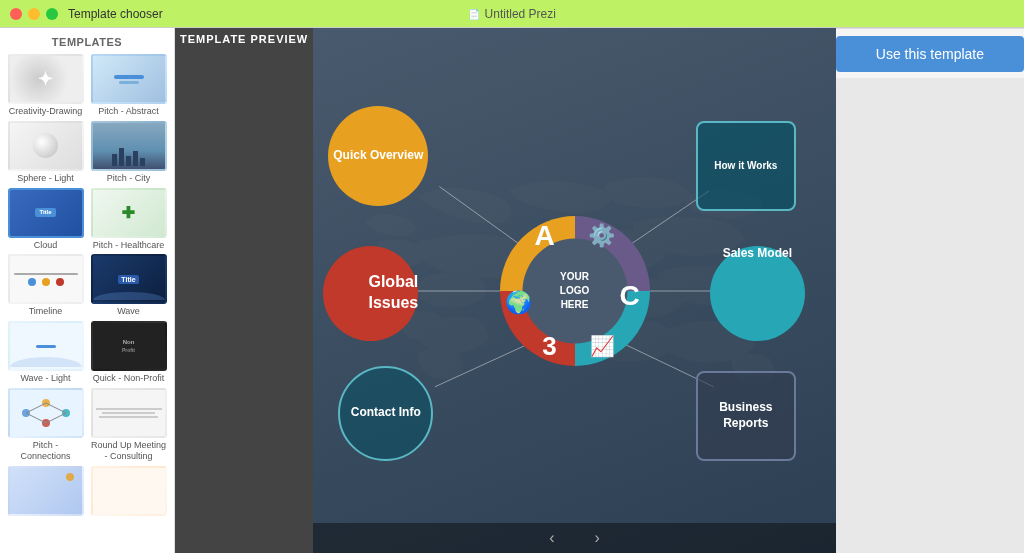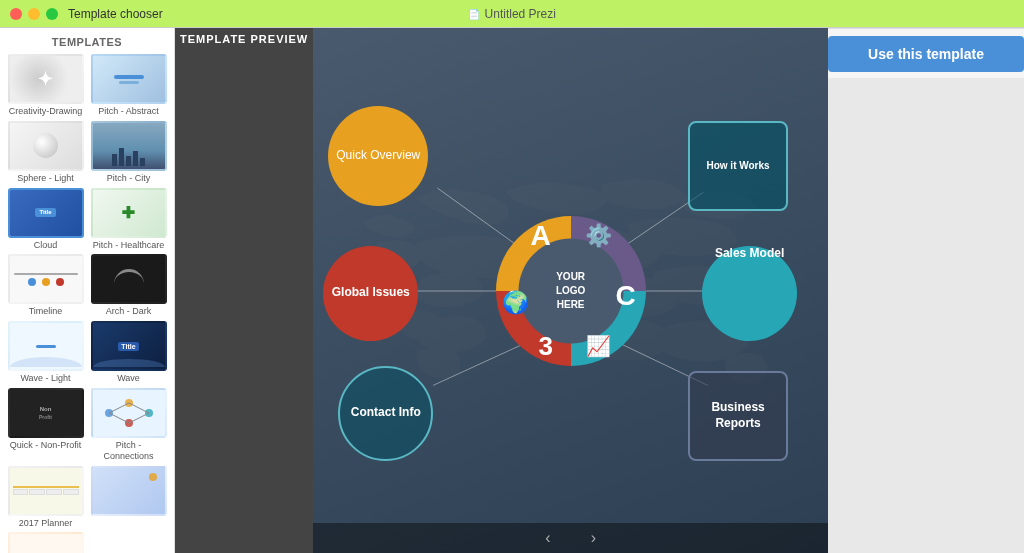--- a/index.html
+++ b/index.html
@@ -229,21 +229,21 @@
       justify-content: center;
     }
 
     .use-template-btn {
       background: #4a90d9;
       color: white;
       border: none;
       border-radius: 4px;
       padding: 10px 40px;
       font-size: 14px;
-      font-weight: 700;
+      font-weight: 400;
       cursor: pointer;
     }
 
     
     .diagram-svg {
       position: absolute;
       inset: 0;
       width: 100%;
       height: 100%;
     }
@@ -340,47 +340,39 @@
             <div style="display:flex;gap:6px;justify-content:center;">
               <div style="width:8px;height:8px;border-radius:50%;background:#4a90d9;"></div>
               <div style="width:8px;height:8px;border-radius:50%;background:#e8a020;"></div>
               <div style="width:8px;height:8px;border-radius:50%;background:#c0392b;"></div>
             </div>
           </div>
         </div>
         <div class="template-label">Timeline</div>
       </div>
 
-      <div class="template-item">
-        <div class="template-thumb thumb-arch-dark">
-          <div class="thumb-inner" style="background:#1a1a1a;">
-            <div style="width:30px;height:20px;border-top:3px solid #888;border-radius:30px 30px 0 0;"></div>
-          </div>
-        </div>
-        <div class="template-label">Arch - Dark</div>
+
+      <div class="template-item">
+        <div class="template-thumb thumb-wave">
+          <div class="thumb-inner" style="background:linear-gradient(135deg,#1a3a6b,#0d2040); position:relative; overflow:hidden;">
+            <div style="position:absolute;bottom:2px;left:0;right:0;height:8px;background:rgba(100,150,220,0.3);border-radius:50% 50% 0 0 / 100% 100% 0 0;"></div>
+            <div style="color:white;font-size:7px;font-weight:bold;padding:1px 3px;background:#2a5aab;border-radius:2px;">Title</div>
+          </div>
+        </div>
+        <div class="template-label">Wave</div>
       </div>
 
       <div class="template-item">
         <div class="template-thumb thumb-wave-light">
           <div class="thumb-inner" style="background:#f0f8ff; position:relative; overflow:hidden;">
             <div style="position:absolute;bottom:2px;left:0;right:0;height:10px;background:rgba(100,150,220,0.2);border-radius:50% 50% 0 0 / 100% 100% 0 0;"></div>
             <div style="width:20px;height:3px;background:#4a90d9;border-radius:2px;"></div>
           </div>
         </div>
         <div class="template-label">Wave - Light</div>
-      </div>
-
-      <div class="template-item">
-        <div class="template-thumb thumb-wave">
-          <div class="thumb-inner" style="background:linear-gradient(135deg,#1a3a6b,#0d2040); position:relative; overflow:hidden;">
-            <div style="position:absolute;bottom:2px;left:0;right:0;height:8px;background:rgba(100,150,220,0.3);border-radius:50% 50% 0 0 / 100% 100% 0 0;"></div>
-            <div style="color:white;font-size:7px;font-weight:bold;padding:1px 3px;background:#2a5aab;border-radius:2px;">Title</div>
-          </div>
-        </div>
-        <div class="template-label">Wave</div>
       </div>
 
       <div class="template-item">
         <div class="template-thumb thumb-nonprofit">
           <div class="thumb-inner" style="background:#222; flex-direction:column; gap:2px;">
             <div style="color:#aaa;font-size:6px;font-weight:bold;">Non</div>
             <div style="color:#888;font-size:5px;">Profit</div>
           </div>
         </div>
         <div class="template-label">Quick - Non-Profit</div>
@@ -397,35 +389,31 @@
               <line x1="10" y1="20" x2="30" y2="10" stroke="#888" stroke-width="1"></line>
               <line x1="30" y1="10" x2="50" y2="20" stroke="#888" stroke-width="1"></line>
               <line x1="50" y1="20" x2="30" y2="30" stroke="#888" stroke-width="1"></line>
               <line x1="30" y1="30" x2="10" y2="20" stroke="#888" stroke-width="1"></line>
             </svg>
           </div>
         </div>
         <div class="template-label">Pitch - Connections</div>
       </div>
 
-
-      <div class="template-item">
-        <div class="template-thumb thumb-2017planner">
-          <div class="thumb-inner" style="background:#f8f8e8; flex-direction:column; gap:1px; padding:3px;">
-            <div style="width:100%;height:2px;background:#e8c050;"></div>
-            <div style="display:grid;grid-template-columns:repeat(4,1fr);gap:1px;width:100%;">
-              <div style="height:6px;background:#eee;border:1px solid #ddd;"></div>
-              <div style="height:6px;background:#eee;border:1px solid #ddd;"></div>
-              <div style="height:6px;background:#eee;border:1px solid #ddd;"></div>
-              <div style="height:6px;background:#eee;border:1px solid #ddd;"></div>
-            </div>
-          </div>
-        </div>
-        <div class="template-label">2017 Planner</div>
-      </div>
+      <div class="template-item">
+        <div class="template-thumb thumb-roundup">
+          <div class="thumb-inner" style="background:#f5f5f5; flex-direction:column; gap:2px; padding:3px;">
+            <div style="width:100%;height:2px;background:#ccc;"></div>
+            <div style="width:80%;height:2px;background:#ccc;"></div>
+            <div style="width:90%;height:2px;background:#ccc;"></div>
+          </div>
+        </div>
+        <div class="template-label">Round Up Meeting - Consulting</div>
+      </div>
+
 
       <div class="template-item">
         <div class="template-thumb thumb-around-topic">
           <div class="thumb-inner" style="background:linear-gradient(135deg,#d0e0f8,#b0c8f0); position:relative;">
 
             <div style="position:absolute;top:5px;right:8px;width:8px;height:8px;border-radius:50%;background:#e8a020;opacity:0.8;"></div>
 
           </div>
         </div>
 
@@ -486,29 +474,29 @@
             <line x1="100" y1="200" x2="220" y2="200" stroke="white" stroke-width="1" opacity="0.5"></line>
 
             <line x1="500" y1="200" x2="380" y2="200" stroke="white" stroke-width="1" opacity="0.5"></line>
 
             <line x1="140" y1="310" x2="260" y2="255" stroke="white" stroke-width="1" opacity="0.5"></line>
 
             <line x1="460" y1="310" x2="345" y2="255" stroke="white" stroke-width="1" opacity="0.5"></line>
           </svg>
 
           <div style="position:absolute; top:15px; left:15px; width:100px; height:100px; border-radius:50%; background:#e8a020; display:flex; align-items:center; justify-content:center; z-index:5;">
-            <div style="color:white; font-size:12px; font-weight:400; text-align:right; line-height:1.3;">Quick Overview</div>
+            <div style="color:white; font-size:12px; font-weight:700; text-align:right; line-height:1.3;">Quick Overview</div>
           </div>
 
           <div style="position:absolute; top:30px; right:40px; width:100px; height:90px; border-radius:8px; border:2px solid #5ab8c5; background:rgba(0,80,100,0.6); display:flex; align-items:center; justify-content:center; z-index:5;">
             <div style="color:white; font-size:10px; font-weight:700; text-align:center; line-height:1.3;">How it Works</div>
           </div>
 
           <div style="position:absolute; top:155px; left:10px; width:95px; height:95px; border-radius:50%; background:#c0392b; display:flex; align-items:center; justify-content:center; z-index:5;">
-            <div style="color:white; font-size:12px; font-weight:700; text-align:right; line-height:1.3;">Global Issues</div>
+            <div style="color:white; font-size:16px; font-weight:700; text-align:right; line-height:1.3;">Global Issues</div>
           </div>
 
           <div style="position:absolute; top:155px; right:31px; width:95px; height:95px; border-radius:50%; background:#27a6b5; display:flex; align-items:flex-start; justify-content:center; z-index:5;">
             <div style="color:white; font-size:12px; font-weight:700; text-align:center; line-height:1.3;">Sales Model</div>
           </div>
 
           <div style="position:absolute; bottom:30px; left:25px; width:95px; height:95px; border-radius:50%; border:2px solid #5ab8c5; background:rgba(0,80,100,0.5); display:flex; align-items:center; justify-content:center; z-index:5;">
             <div style="color:white; font-size:12px; font-weight:700; text-align:center; line-height:1.3;">Contact Info</div>
           </div>
 

